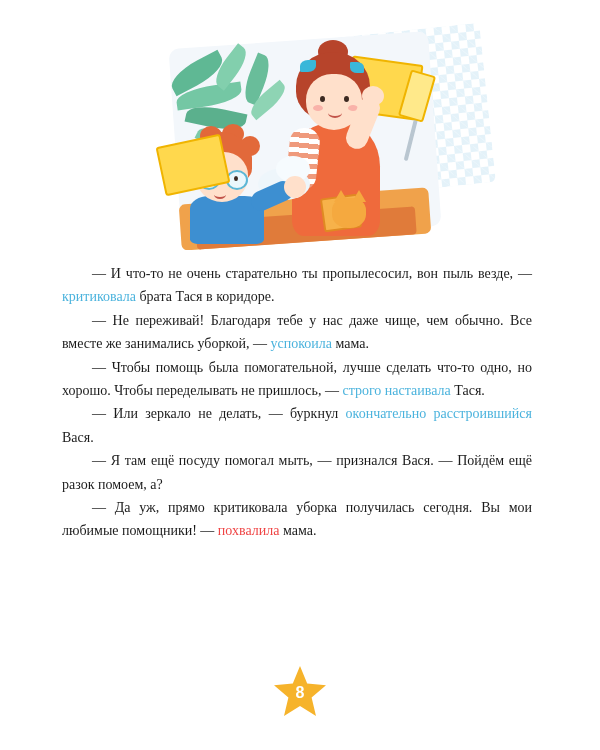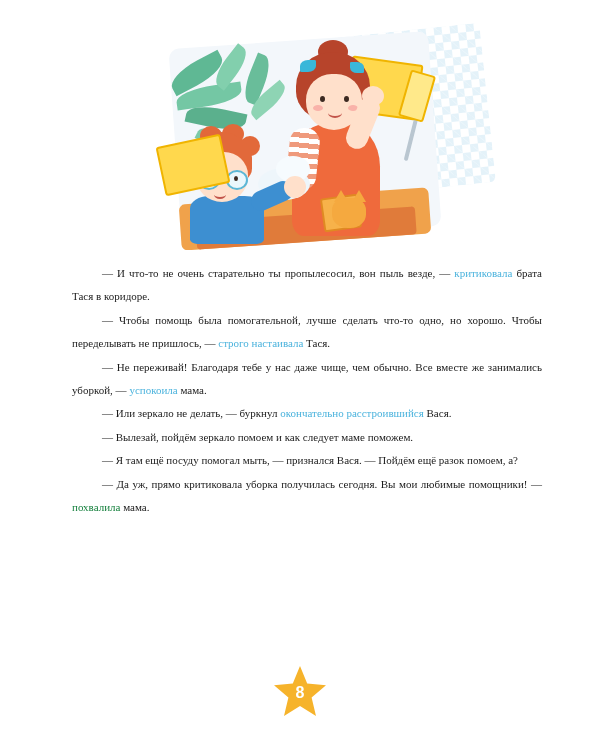--- a/index.html
+++ b/index.html
@@ -219,24 +219,24 @@
   .cat-ear.ce1 { left:334px; top:190px; }
   .cat-ear.ce2 { left:352px; top:190px; }
   .mop-handle {
     position:absolute; left:414px; top:76px; width:4px; height:86px;
     background:#b9c6d0; transform: rotate(14deg); border-radius:2px;
   }
 
   
   .text {
     position: absolute;
-    left: 72px;
+    left: 62px;
     top: 262px;
     width: 470px;
-    font-size: 11px;
+    font-size: 14px;
     line-height: 23.4px;
     color: #1b1b1b;
     text-align: justify;
     text-justify: inter-word;
     font-family: "Liberation Serif", serif;
   }
   .text p {
     margin: 0;
     text-indent: 30px;
   }
@@ -345,26 +345,25 @@
       <div class="card c4"></div>
 
       <div class="cat-ear ce1"></div>
       <div class="cat-ear ce2"></div>
       <div class="cat"></div>
     </div>
   </div>
 
   <div class="text" id="story-text">
       <p><span>— И что-то не очень старательно ты пропылесосил, вон пыль везде, — </span><span class="hl" style="color: rgb(75, 179, 221);">критиковала</span><span> брата Тася в коридоре.</span></p>
+      <p><span>— Не переживай! Благодаря тебе у нас даже чище, чем обычно. Все вместе же занимались уборкой, — </span><span class="hl" style="color: rgb(75, 179, 221);">успокоила</span><span> мама.</span></p>
       <p><span>— Чтобы помощь была помогательной, лучше сделать что-то одно, но хорошо. Чтобы переделывать не пришлось, — </span><span class="hl" style="color: rgb(75, 179, 221);">строго настаивала</span><span> Тася.</span></p>
-      <p><span>— Не переживай! Благодаря тебе у нас даже чище, чем обычно. Все вместе же занимались уборкой, — </span><span class="hl" style="color: rgb(75, 179, 221);">успокоила</span><span> мама.</span></p>
       <p><span>— Или зеркало не делать, — буркнул </span><span class="hl" style="color: rgb(75, 179, 221);">окончательно расстроившийся</span><span> Вася.</span></p>
-      <p><span>— Вылезай, пойдём зеркало помоем и как следует маме поможем.</span></p>
       <p><span>— Я там ещё посуду помогал мыть, — признался Вася. — Пойдём ещё разок помоем, а?</span></p>
-      <p><span>— Да уж, прямо критиковала уборка получилась сегодня. Вы мои любимые помощники! — </span><span class="hl" style="color: #15803d;">похвалила</span><span> мама.</span></p>
+      <p><span>— Да уж, прямо критиковала уборка получилась сегодня. Вы мои любимые помощники! — </span><span class="hl" style="color: #ef4444;">похвалила</span><span> мама.</span></p>
     </div>
 
   <div class="footer">
     <div class="star-wrap">
       <svg class="star" viewBox="0 0 56 56">
         <path d="M28 2 L35.2 19.6 L54 21.2 L39.6 33.6 L44 52 L28 42 L12 52 L16.4 33.6 L2 21.2 L20.8 19.6 Z" fill="#f6b32b"></path>
       </svg>
       <div class="page-num">8</div>
     </div>
   </div>

